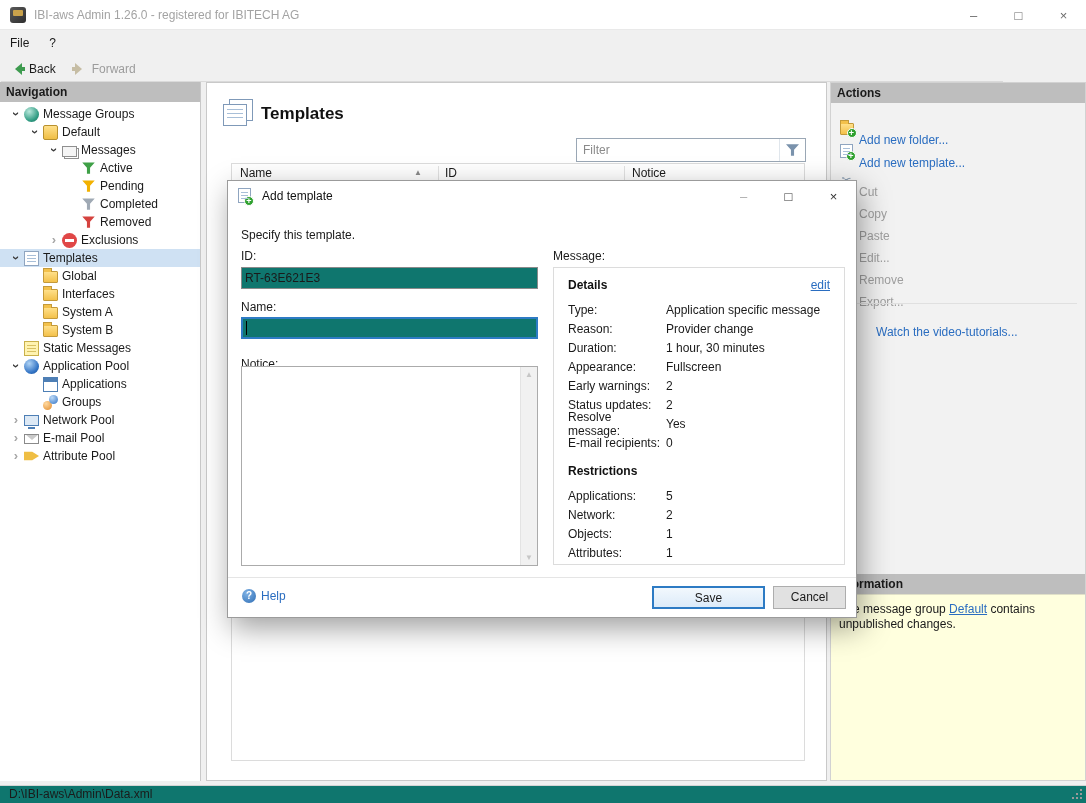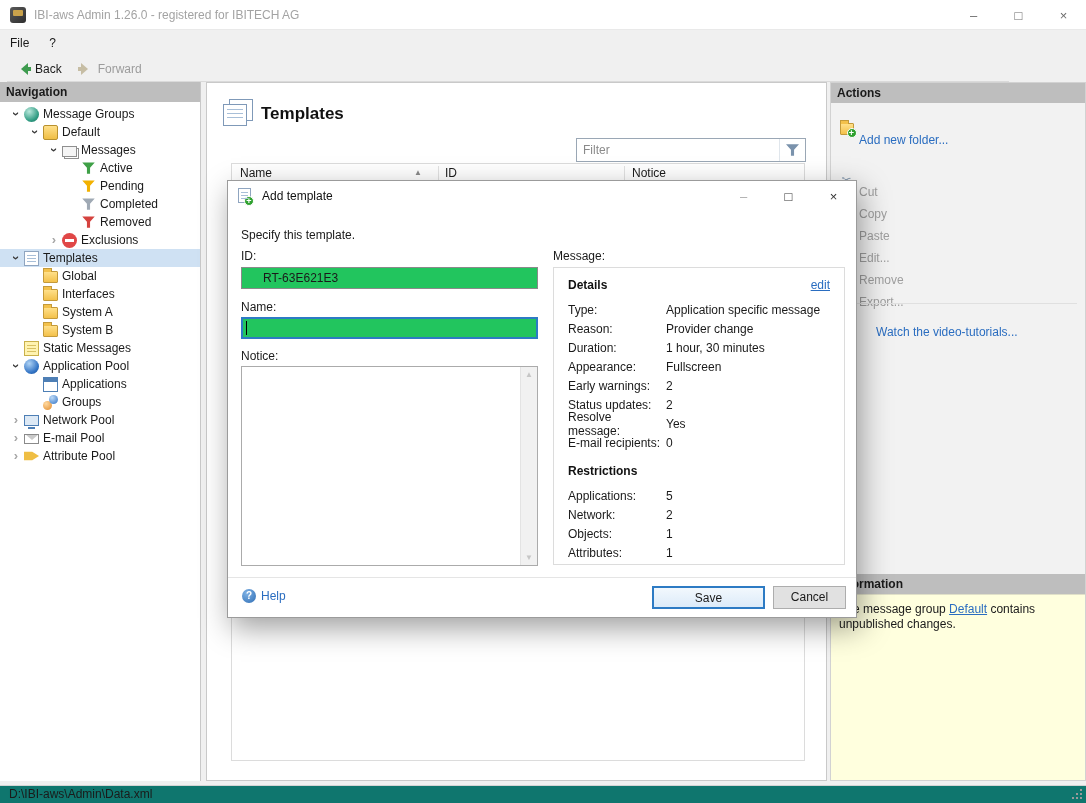--- a/index.html
+++ b/index.html
@@ -16,21 +16,21 @@
   .app-icon16::after { content:""; position:absolute; left:3px; top:3px; width:10px; height:6px; background:#C9A24B; border-radius:1px; }
   .win-title { position:absolute; left:34px; top:8px; color:#A3A3A3; white-space:nowrap; }
   .win-btns { position:absolute; right:0; top:0; height:30px; display:flex; }
   .win-btn { width:45px; height:30px; display:flex; align-items:center; justify-content:center; color:#6B6B6B; font-size:13px; }
   .dlg-btn { width:45px; height:30px; display:flex; align-items:center; justify-content:center; color:#333; font-size:13px; }
   .dlg-btn.dim { color:#ABABAB; }
 
   
   .menubar { position:absolute; left:0; top:30px; width:1086px; height:26px; display:flex; align-items:center; background:#F0F0F0; }
   .menu-item { padding:8px 10px; height:26px; display:flex; align-items:center; }
-  .toolbar { position:absolute; left:7px; top:56px; width:1002px; height:26px; display:flex; align-items:center; background:#F0F0F0; border-bottom:1px solid #DADADA; }
+  .toolbar { position:absolute; left:1px; top:56px; width:1002px; height:26px; display:flex; align-items:center; background:#F0F0F0; border-bottom:1px solid #DADADA; }
   .tool-item { display:flex; align-items:center; gap:4px; padding:0 8px; height:26px; }
   .tool-item.disabled { color:#9C9C9C; }
   .arr { display:inline-block; width:16px; height:14px; position:relative; }
   .arr-left::before { content:""; position:absolute; left:0; top:1px; border:6px solid transparent; border-right:7px solid #3E9B4F; }
   .arr-left::after { content:""; position:absolute; left:11px; top:5px; width:5px; height:4px; background:#3E9B4F; }
   .arr-right::before { content:""; position:absolute; right:0; top:1px; border:6px solid transparent; border-left:7px solid #C6BDA4; }
   .arr-right::after { content:""; position:absolute; right:11px; top:5px; width:5px; height:4px; background:#C6BDA4; }
 
   
   .panel-header { height:20px; background:#BEBEBE; color:#1a1a1a; font-weight:600; line-height:20px; padding-left:6px; }
@@ -124,21 +124,21 @@
           box-shadow:-4px 0 #9A9A9A,-8px 0 #9A9A9A,0 -4px #9A9A9A,-4px -4px #9A9A9A,0 -8px #9A9A9A; }
 
   
   .dialog { position:absolute; left:227px; top:180px; width:630px; height:438px; background:#FFF; border:1px solid #9B9B9B; box-shadow:4px 10px 28px rgba(0,0,0,0.38); }
   .dlg-titlebar { position:relative; height:30px; background:#FFF; }
   .dlg-ico { position:absolute; left:10px; top:7px; }
   .dlg-title { position:absolute; left:34px; top:8px; color:#111; }
   .dlg-btns { position:absolute; right:0; top:0; display:flex; }
   .dlg-sub { position:absolute; left:13px; top:47px; }
   .fl { position:absolute; left:13px; }
-  .fi { position:absolute; left:13px; width:297px; height:22px; border:1px solid #8A8A8A; padding:0 21px; font:12px "Liberation Sans",sans-serif; color:#1a1a1a; background:#22c55e; outline:none; }
+  .fi { position:absolute; left:13px; width:297px; height:22px; border:1px solid #8A8A8A; padding:0 3px; font:12px "Liberation Sans",sans-serif; color:#1a1a1a; background:#0f766e; outline:none; }
   .fi.focus { border:2px solid #2D7BC4; }
   .caret { position:absolute; left:18px; top:140px; width:1px; height:14px; background:#000; }
   .notice-box { position:absolute; left:13px; top:185px; width:297px; height:200px; border:1px solid #ABABAB; background:#FFF; }
   .vsb { position:absolute; right:0; top:0; bottom:0; width:17px; background:#F1F1F1; border-left:1px solid #E3E3E3; }
   .sb-arr { position:absolute; left:0; width:16px; text-align:center; font-size:8px; color:#C6C6C6; }
   .sb-arr.up { top:3px; } .sb-arr.down { bottom:3px; }
   .msg-label { position:absolute; left:325px; top:68px; }
   .detail-box { position:absolute; left:325px; top:86px; width:292px; height:298px; border:1px solid #DCDCDC; background:#FFF; }
   .d-title { position:absolute; left:14px; font-weight:bold; color:#111; }
   .d-edit { position:absolute; right:14px; top:10px; color:#2A6DC0; text-decoration:underline; }
@@ -318,20 +318,24 @@
   </div>
 </div>
 
 <div class="actions-panel">
   <div class="panel-header">Actions</div>
 
   <div class="act-row link" style="top:34px;">
     <span class="act-ico"><span class="ti ic-folder" style="width:14px;"><i class="plus"></i></span></span>
     <span class="act-label">Add new folder...</span>
   </div>
+  <div class="act-row link" style="top:57px;">
+    <span class="act-ico"><span class="ti ic-page" style="width:13px;height:14px;"><i class="plus"></i></span></span>
+    <span class="act-label">Add new template...</span>
+  </div>
   <div class="act-row dis" style="top:86px;">
     <span class="act-ico gly gly-cut">✂</span>
     <span class="act-label">Cut</span>
   </div>
   <div class="act-row dis" style="top:108px;">
     <span class="act-ico ico-copy"></span>
     <span class="act-label">Copy</span>
   </div>
   <div class="act-row dis" style="top:130px;">
     <span class="act-ico ico-paste"></span>
@@ -387,21 +391,21 @@
 
   <div class="dlg-sub">Specify this template.</div>
 
   <label class="fl" style="top:68px;">ID:</label>
   <input class="fi" style="top: 86px;" type="text" value="RT-63E621E3">
 
   <label class="fl" style="top:119px;">Name:</label>
   <input class="fi focus" style="top: 136px;" type="text" value="">
   <span class="caret"></span>
 
-  <label class="fl" style="top:168px;">Notice:</label>
+  <label class="fl" style="top:176px;">Notice:</label>
   <div class="notice-box">
     <div class="vsb">
       <span class="sb-arr up">▲</span>
       <span class="sb-arr down">▼</span>
     </div>
   </div>
 
   <div class="msg-label">Message:</div>
   <div class="detail-box">
     <div class="d-title" style="top:10px;">Details</div>

